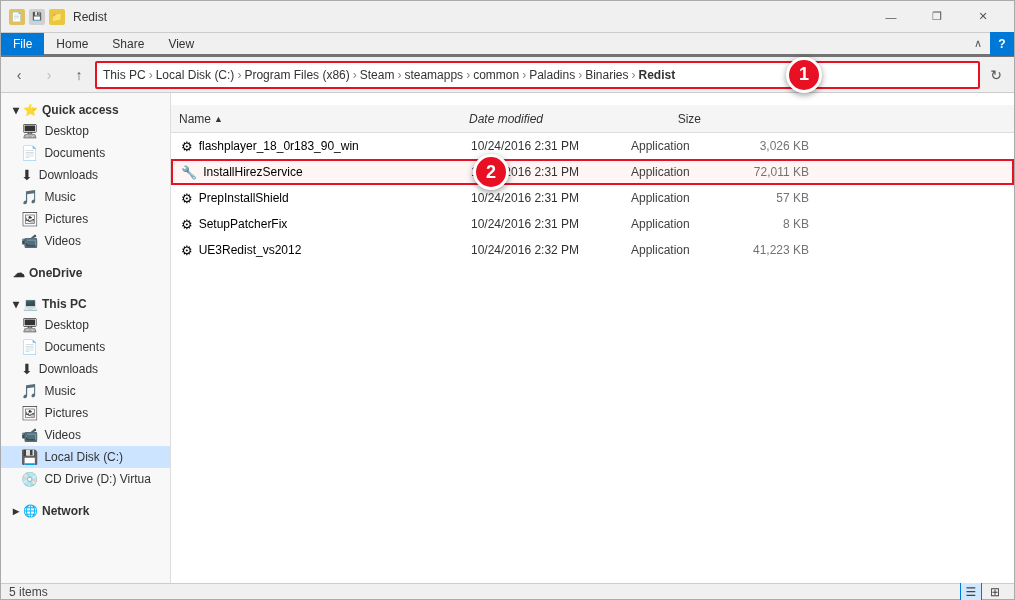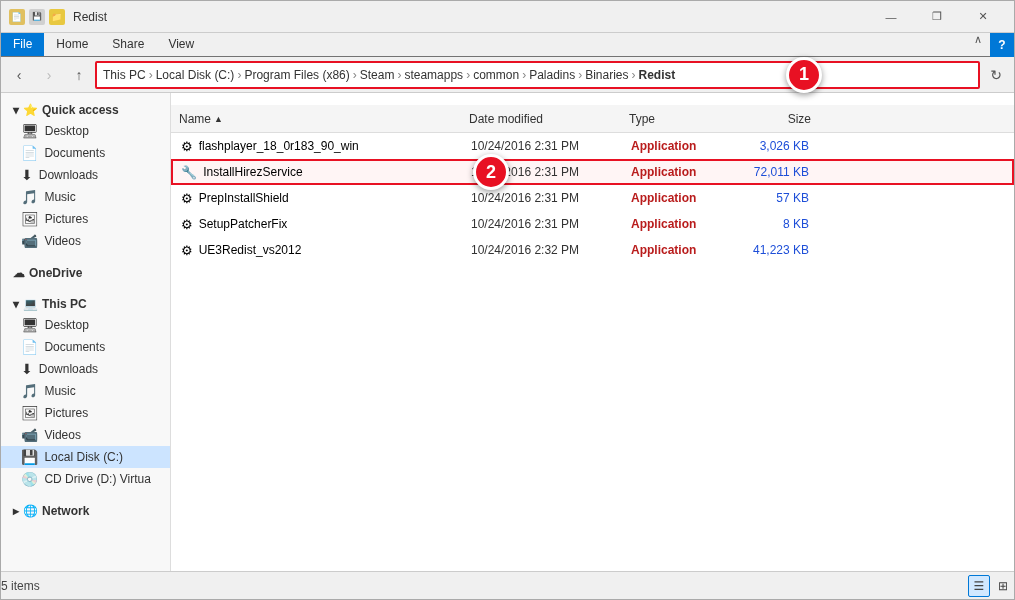--- a/index.html
+++ b/index.html
@@ -62,22 +62,23 @@
       color: #555;
       cursor: pointer;
       background: transparent;
       border: none;
     }
 
     
     .ribbon-menu {
       height: 24px;
       display: flex;
+      align-items: center;
       background: #f0f0f0;
-      border-bottom: 1px solid #737373;
+      border-bottom: 3px solid #737373;
     }
     .ribbon-tab {
       padding: 4px 12px;
       font-size: 12px;
       cursor: pointer;
       color: #333;
     }
     .ribbon-tab.active {
       background: #0078d7;
       color: #fff;
@@ -243,21 +244,21 @@
     }
     .col-header {
       cursor: pointer;
       padding: 0 4px;
       height: 100%;
       display: flex;
       align-items: center;
       gap: 3px;
     }
     .col-name { flex: 0 0 290px; }
-    .col-date { flex: 0 0 160px; }
+    .col-date { flex: 0 0 160px; font-style: italic; }
     .col-type { flex: 0 0 110px; }
     .col-size { flex: 0 0 80px; justify-content: flex-end; }
 
     
     .file-list {
       flex: 1;
       overflow-y: auto;
     }
     .file-row {
       height: 26px;
@@ -268,32 +269,32 @@
       cursor: pointer;
       border: 2px solid transparent;
     }
     .file-row.highlighted {
       border: 2px solid #e81123;
       background: #fff5f5;
     }
     .file-cell { overflow: hidden; text-overflow: ellipsis; white-space: nowrap; padding: 0 4px; }
     .file-name { flex: 0 0 290px; display: flex; align-items: center; gap: 6px; }
     .file-date { flex: 0 0 160px; color: #333; }
-    .file-type { flex: 0 0 110px; color: #b91c1c; font-weight: bold; }
-    .file-size { flex: 0 0 80px; color: #1d4ed8; text-align: right; padding-right: 8px; }
+    .file-type { flex: 0 0 110px; color: #404040; }
+    .file-size { flex: 0 0 80px; color: #737373; text-align: right; padding-right: 8px; }
     .file-icon { font-size: 13px; flex-shrink: 0; }
 
     
     .status-bar {
-      height: 28px;
+      height: 16px;
       background: #f0f0f0;
       border-top: 1px solid #ccc;
       display: flex;
       align-items: center;
-      padding: 0 0;
+      padding: 0 8px;
       font-size: 12px;
       color: #444;
     }
     .status-right {
       margin-left: auto;
       display: flex;
       gap: 2px;
     }
     .view-btn {
       width: 22px; height: 22px;
@@ -480,23 +481,20 @@
     <div class="content" style="position:relative;">
 
       <div class="col-headers">
         <div class="col-header col-name">
           <span>Name</span>
           <span style="font-size:9px;">▲</span>
         </div>
         <div class="col-header col-date">
           <span>Date modified</span>
         </div>
-        <div class="col-header col-type">
-          <span>Type</span>
-        </div>
         <div class="col-header col-size">
           <span>Size</span>
         </div>
       </div>
 
       <div class="file-list">
 
         <div class="file-row">
           <div class="file-name file-cell">
             <span class="file-icon">⚙</span>

